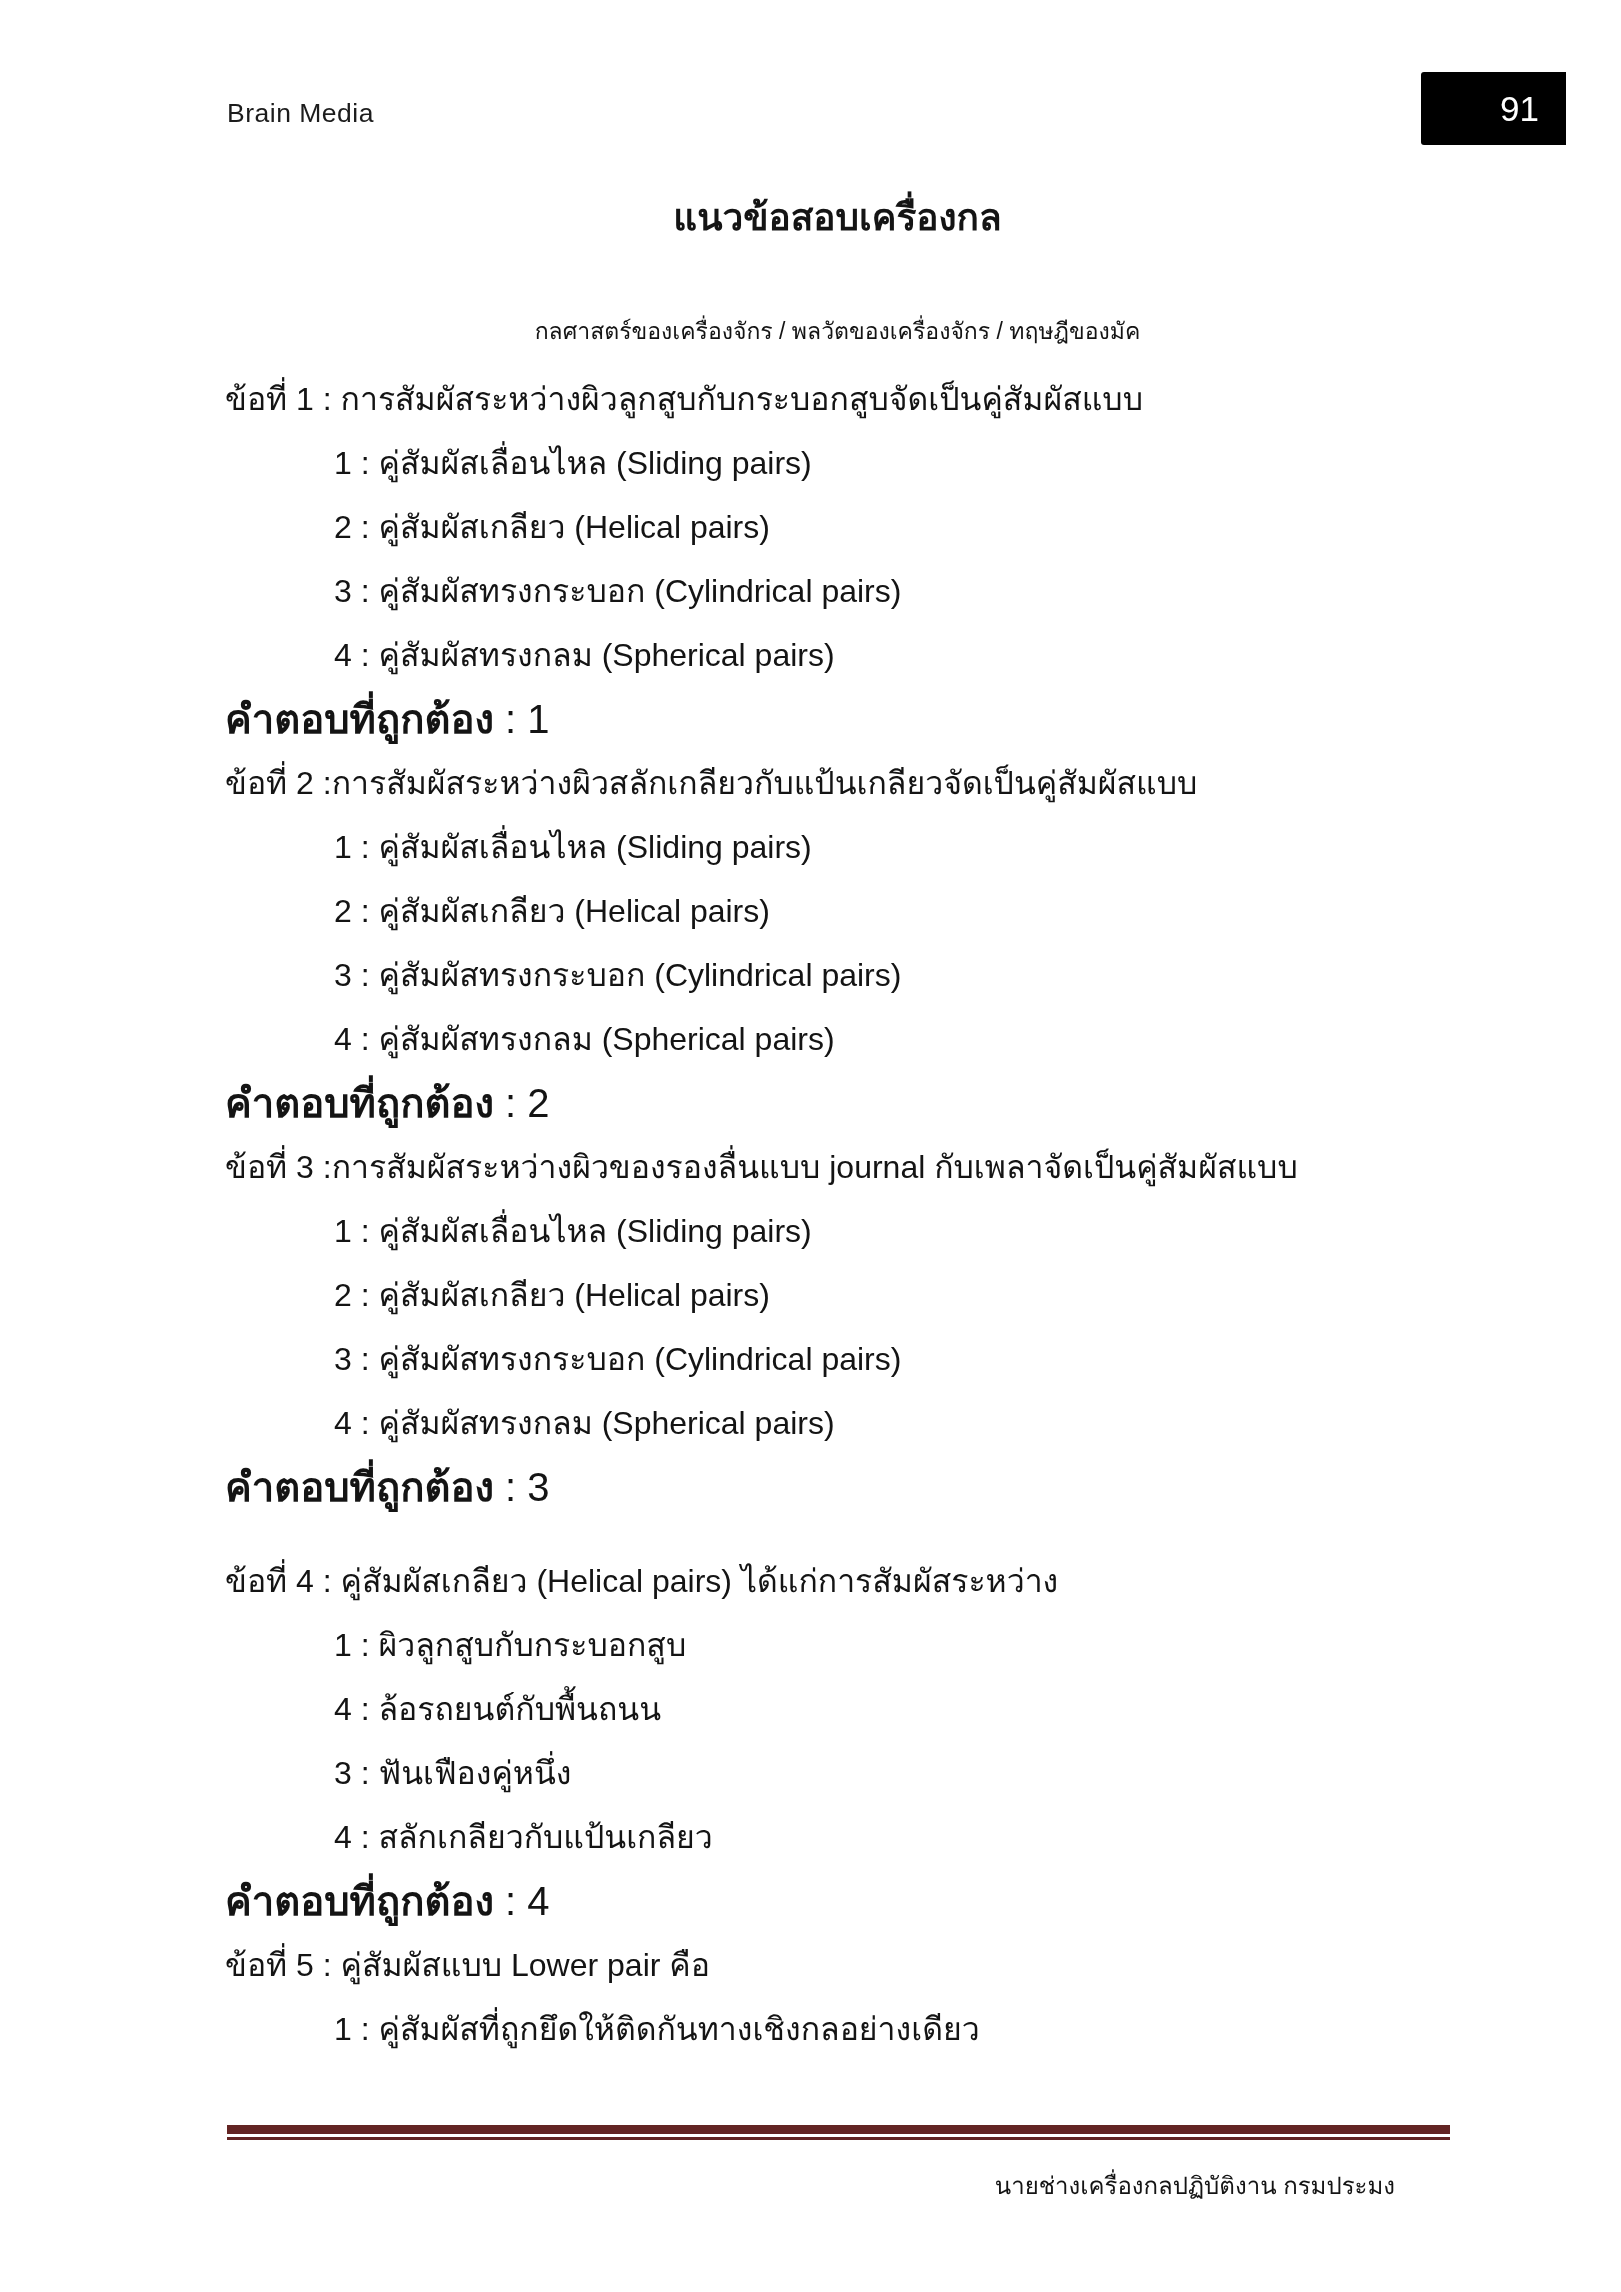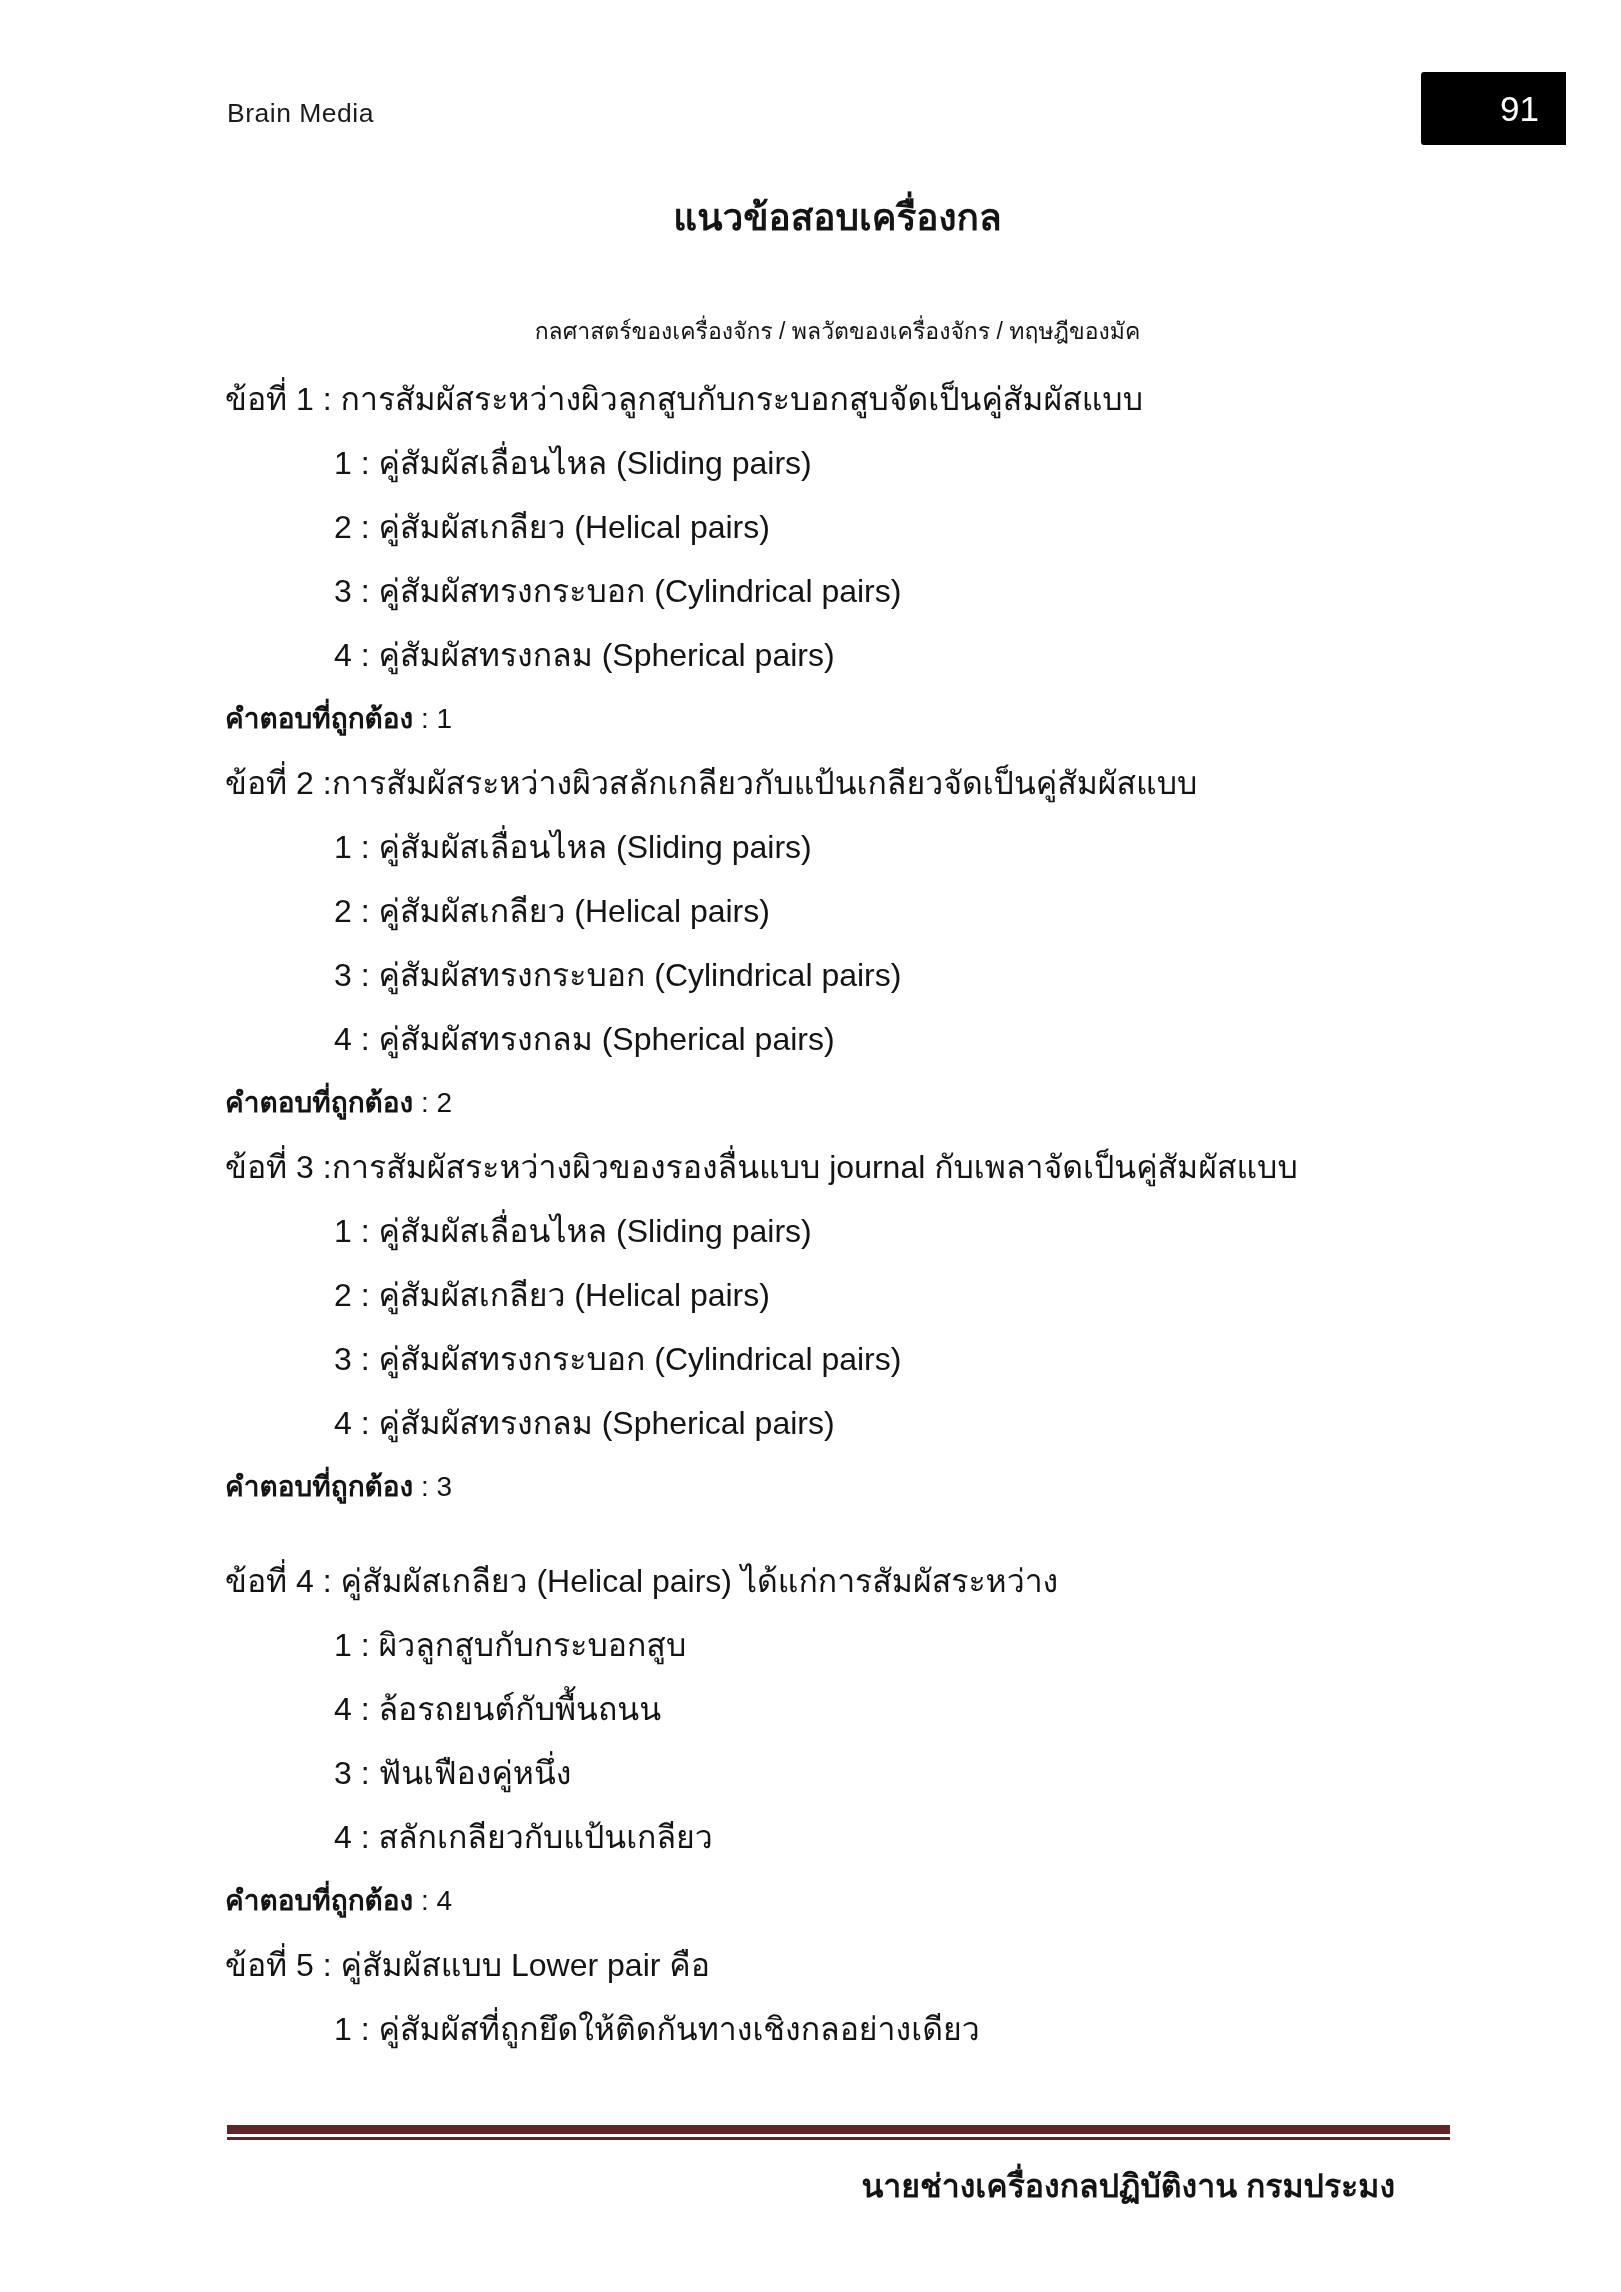--- a/index.html
+++ b/index.html
@@ -70,21 +70,21 @@
     line-height:64px;
     white-space:nowrap;
   }
   .choice-line{
     font-size:32px;
     line-height:64px;
     padding-left:109px;
     white-space:nowrap;
   }
   .answer-line{
-    font-size:28px;
+    font-size:40px;
     line-height:64px;
     white-space:nowrap;
   }
   .answer-label{font-weight:bold;}
   .question-block.gap-after{margin-bottom:30px;}
   
   .footer-divider{
     position:absolute;
     left:227px;
     top:2125px;
@@ -99,25 +99,24 @@
     background:transparent;
   }
   .footer-bar-thin{
     height:2.9px;
     background:var(--line-color);
   }
   .footer-text{
     position:absolute;
     right:171px;
     top:2154px;
-    font-size:32px;
+    font-size:24px;
     line-height:64px;
     text-align:left;
     white-space:nowrap;
-    font-weight:bold;
   }
 </style>
 </head>
 <body>
 
 <div class="page">
 
   <div class="brand">Brain Media</div>
 
   <div class="page-num-box">

